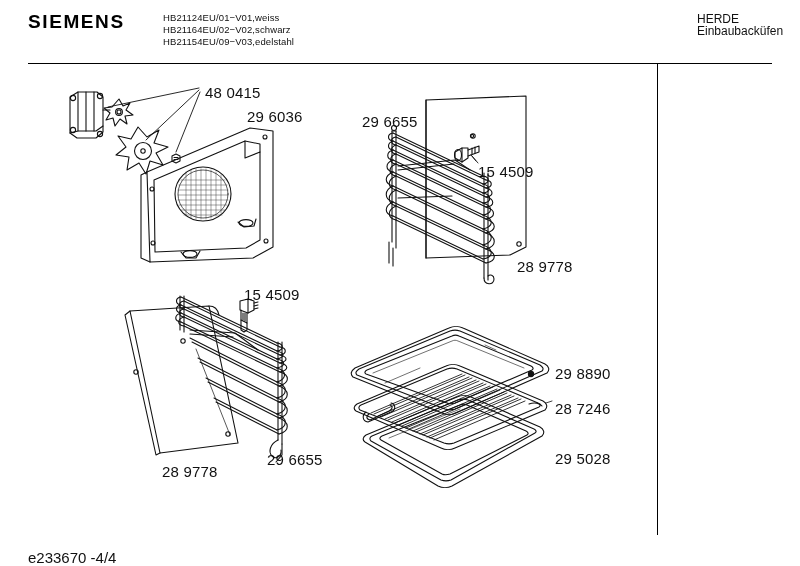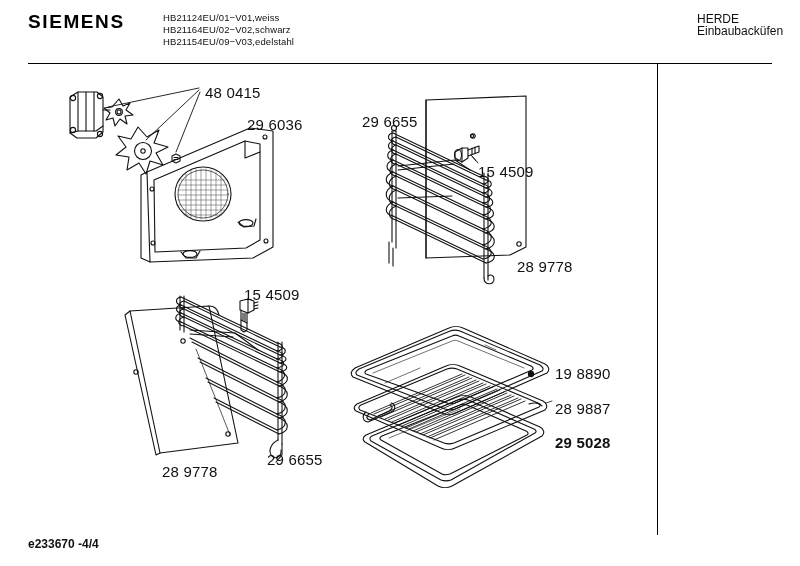--- a/index.html
+++ b/index.html
@@ -61,25 +61,24 @@
     position: absolute;
     left: 657px;
     top: 64px;
     width: 0;
     height: 471px;
     border-left: 1.3px solid #000;
   }
   #footer-code {
     position: absolute;
     left: 28px;
-    top: 537px;
-    font-size: 12px;
+    top: 549px;
+    font-size: 15px;
     color: #111;
     white-space: nowrap;
-    font-weight: bold;
   }
   
   #canvas {
     position: absolute;
     left: 0;
     top: 0;
     width: 800px;
     height: 566px;
   }
   .lbl {
@@ -391,27 +390,27 @@
         <path d="M381 440 C379 439 380 437 382 436 L460 405 C462 404 465 404 467 405 L526 431 C528 432 529 434 527 435 L450 474 C447 475 444 475 442 474 Z"></path>
         <path d="M389 438 L460 409" stroke-width="0.6"></path>
       </g>
 
       <path d="M546 403 L552 401" stroke-width="0.8"></path>
 
     </g>
   </svg>
 
   <div class="lbl" style="left:205px; top:84px;">48 0415</div>
-  <div class="lbl" style="left:247px; top:116px;">29 6036</div>
+  <div class="lbl" style="left:247px; top:108px;">29 6036</div>
 
   <div class="lbl" style="left:362px; top:113px;">29 6655</div>
   <div class="lbl" style="left:478px; top:163px;">15 4509</div>
   <div class="lbl" style="left:517px; top:258px;">28 9778</div>
 
   <div class="lbl" style="left:244px; top:286px;">15 4509</div>
   <div class="lbl" style="left:267px; top:451px;">29 6655</div>
   <div class="lbl" style="left:162px; top:463px;">28 9778</div>
 
-  <div class="lbl" style="left:555px; top:365px;">19 8890</div>
-  <div class="lbl" style="left:555px; top:400px;">28 9887</div>
-  <div class="lbl" style="left:555px; top:434px;font-weight:bold;">29 5028</div>
+  <div class="lbl" style="left:555px; top:365px;">29 8890</div>
+  <div class="lbl" style="left:555px; top:400px;">28 7246</div>
+  <div class="lbl" style="left:555px; top:450px;">29 5028</div>
 
 </div>
 
 </body></html>

